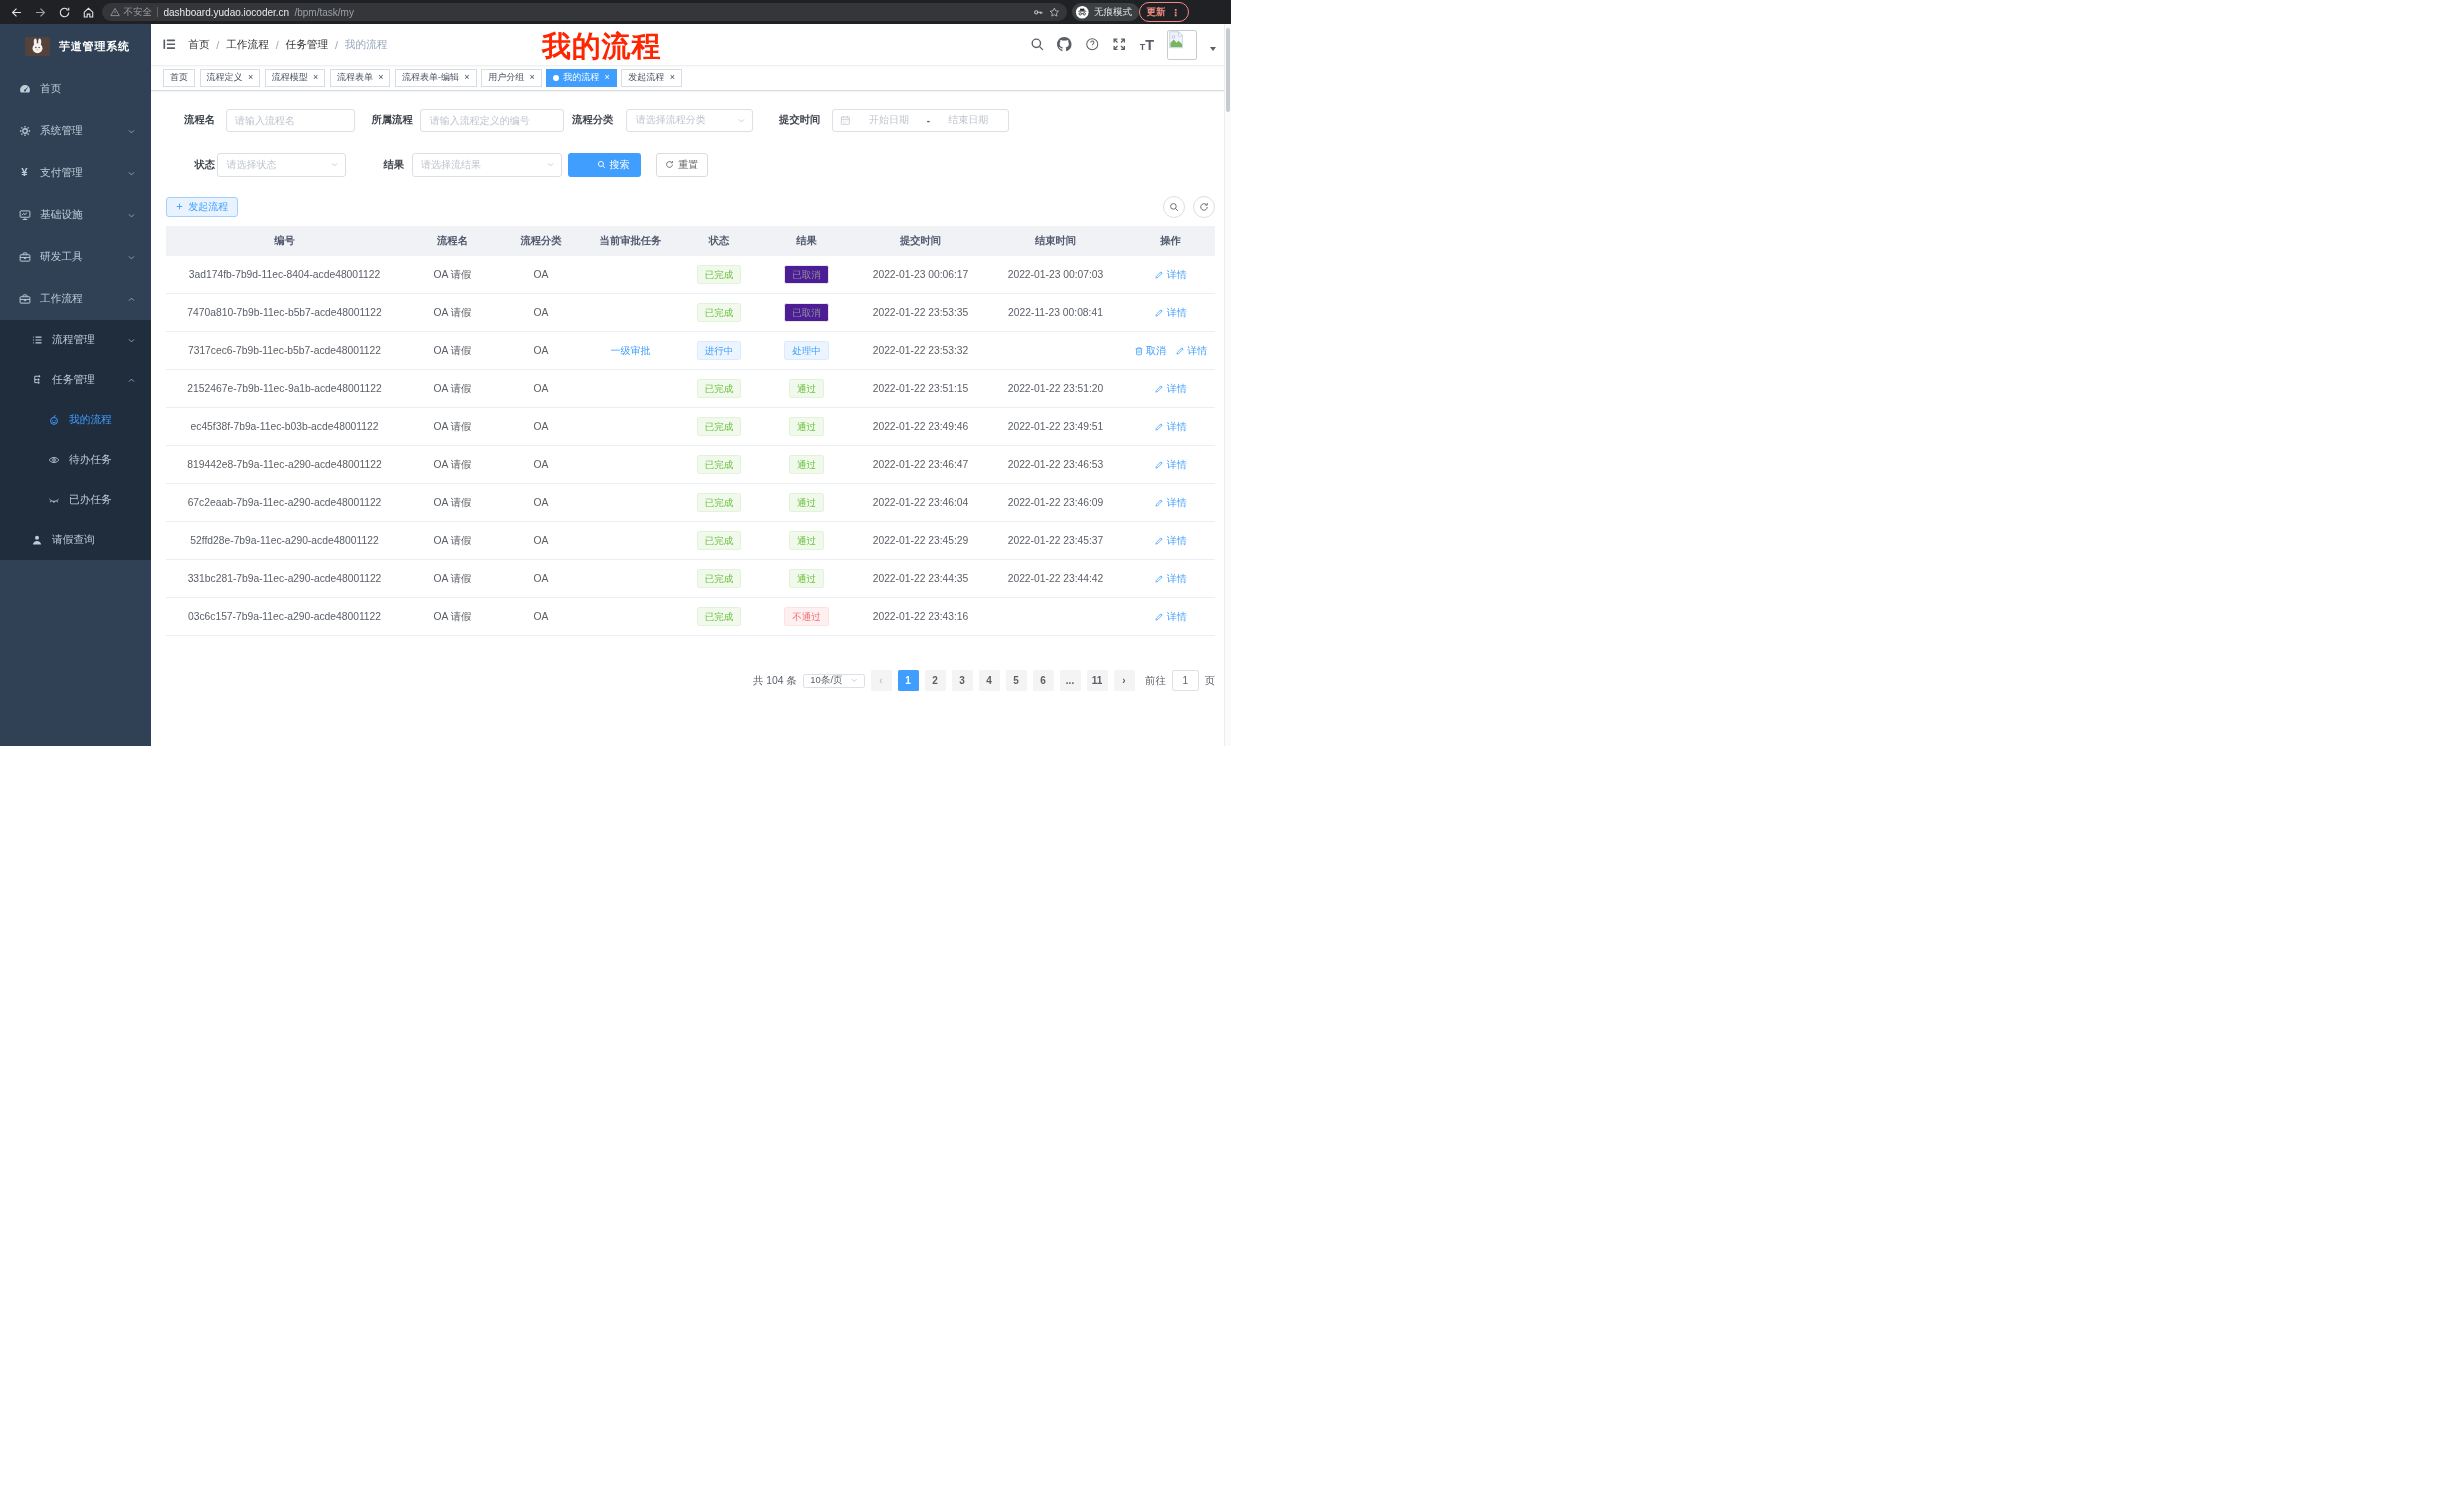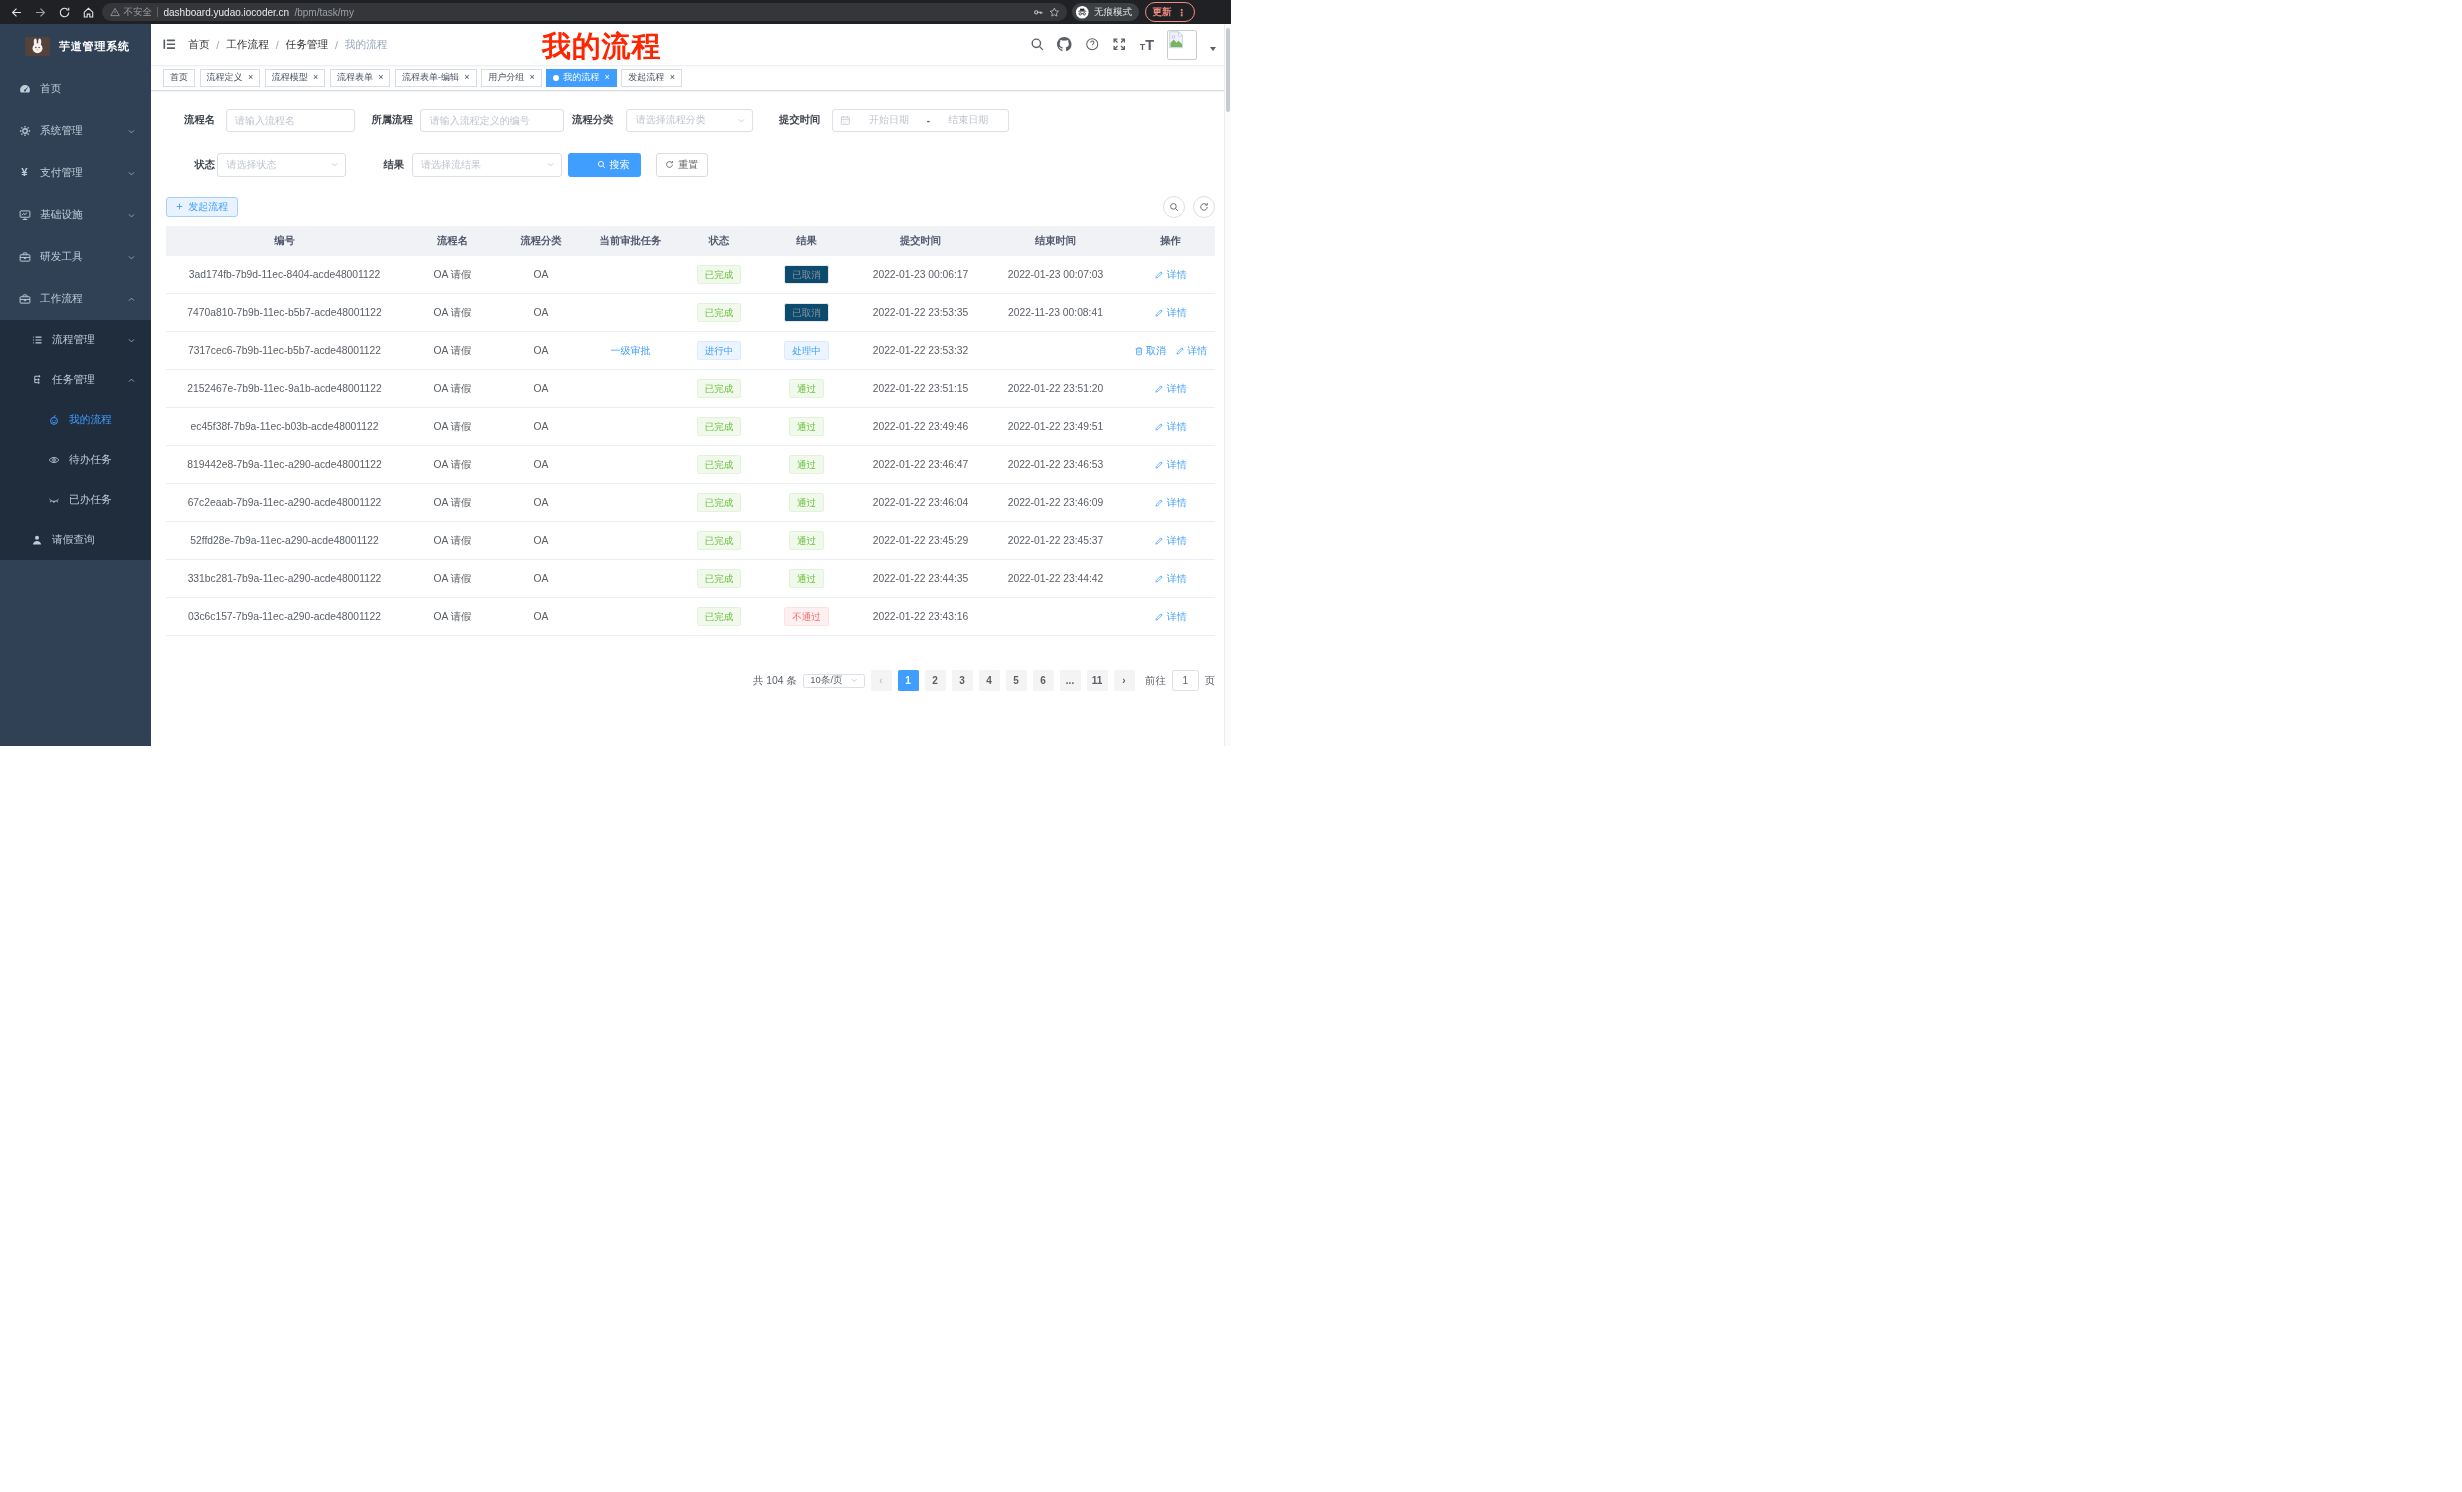--- a/index.html
+++ b/index.html
@@ -13,21 +13,21 @@
   .bbtn svg{width:13px;height:13px;}
   .urlbar{margin-left:4.6px;width:965px;height:17.5px;border-radius:9px;background:#35363a;display:flex;align-items:center;padding:0 7.6px;box-sizing:border-box;color:#9aa0a6;font-size:9.5px;gap:5.3px;}
   .urlbar .sec{display:flex;align-items:center;gap:3.8px;color:#9aa0a6;}
   .urlbar .divider{width:0.8px;height:10.7px;background:#5f6368;}
   .urlbar .host{color:#e8eaed;font-size:10px;}
   .urlbar .path{color:#9aa0a6;font-size:10px;}
   .urlbar .spacer{flex:1;}
   .urlbar .ric{color:#c3c7cb;display:flex;}
   .urlbar .ric svg{width:10.7px;height:10.7px;}
   .incog{margin-left:5.3px;height:18px;border-radius:9px;background:#3c4043;display:flex;align-items:center;gap:4.6px;padding:0 6.8px 0 2.3px;color:#e8eaed;font-size:9.5px;}
-  .update{margin-left:6px;height:17.5px;border:1.1px solid #f28b82;border-radius:10px;display:flex;align-items:center;gap:5.3px;padding:0 6.8px;color:#f28b82;font-size:9.5px;font-weight:600;}
+  .update{height:17.5px;border:1.1px solid #f28b82;border-radius:10px;display:flex;align-items:center;gap:5.3px;padding:0 6.8px;color:#f28b82;font-size:9.5px;font-weight:600;}
   .update .dots{font-size:10px;letter-spacing:0;}
 
   
   .app{position:absolute;top:24px;left:0;right:0;bottom:0;display:flex;}
   .sidebar{width:151px;flex:none;background:#304156;display:flex;flex-direction:column;overflow:hidden;}
   .main{flex:1;min-width:0;margin-right:6px;background:#fff;display:flex;flex-direction:column;}
   .vscroll{position:absolute;top:24px;right:0;width:6px;bottom:0;background:#fafbfc;border-left:0.8px solid #ececec;z-index:40;}
   .vscroll .thumb{position:absolute;top:3.8px;left:0.8px;width:3.8px;height:84px;border-radius:2.3px;background:#c7cbd1;}
 
   
@@ -94,21 +94,21 @@
   .circles{margin-left:auto;display:flex;gap:7.6px;}
   .cbtn{width:20px;height:20px;border-radius:50%;border:0.8px solid #dcdfe6;color:#606266;display:flex;align-items:center;justify-content:center;cursor:pointer;background:#fff;}
   .cbtn svg{width:10px;height:10px;}
 
   
   table{margin-top:8.4px;width:100%;border-collapse:collapse;table-layout:fixed;}
   th{height:30px;background:#f0f2f5;color:#515a6e;font-size:10.3px;font-weight:700;text-align:center;padding:0 3px;}
   td{height:37px;border-bottom:0.8px solid #ebeef5;color:#5b6067;font-size:10.3px;text-align:center;padding:0 3px;overflow:hidden;white-space:nowrap;}
   .badge{display:inline-block;padding:0 6.8px;height:19px;line-height:17.5px;border-radius:2.3px;font-size:9.5px;border:0.8px solid transparent;box-sizing:border-box;}
   .badge.success{color:#67c23a;background:#f0f9eb;border-color:#e1f3d8;}
-  .badge.info{color:#909399;background:#0c4a6e;border-color:#e9e9eb;}
+  .badge.info{color:#909399;background:#4c1d95;border-color:#e9e9eb;}
   .badge.primary{color:#409eff;background:#ecf5ff;border-color:#d9ecff;}
   .badge.danger{color:#f56c6c;background:#fef0f0;border-color:#fde2e2;}
   .link{color:#409eff;cursor:pointer;text-decoration:none;display:inline-flex;align-items:center;gap:2.3px;font-size:10px;}
   .link svg{width:10px;height:10px;}
   td .link + .link{margin-left:9px;}
 
   
   .pager{margin-top:34px;display:flex;align-items:center;justify-content:flex-end;gap:6px;font-size:10.3px;color:#5b6067;}
   .psel{width:62px;height:14px;border:0.8px solid #dcdfe6;border-radius:2.3px;display:flex;align-items:center;padding:0 5.3px 0 6.8px;box-sizing:border-box;font-size:9.5px;color:#606266;cursor:pointer;}
   .psel .caret{margin-left:auto;color:#c0c4cc;display:flex;}

